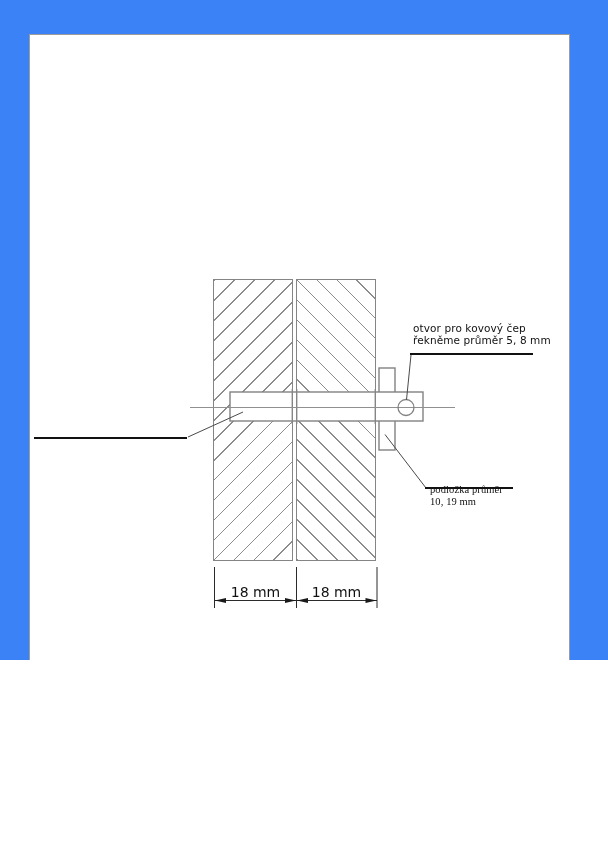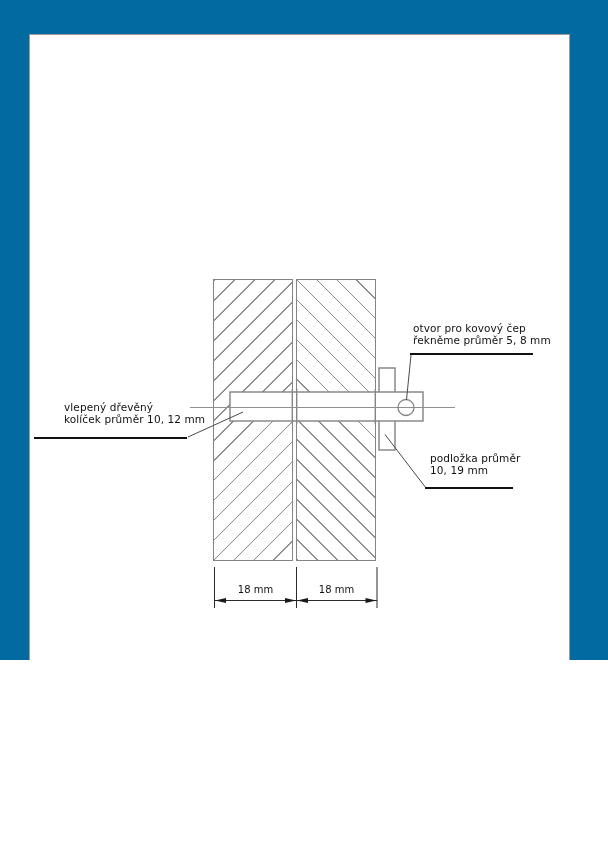--- a/index.html
+++ b/index.html
@@ -1,21 +1,21 @@
 <!DOCTYPE html>
 <html><head>
 <meta charset="utf-8">
 <style>
   * { margin: 0; padding: 0; box-sizing: border-box; }
   html, body { background: #ffffff; }
   .canvas {
     position: relative;
     width: 608px;
     height: 660px;
-    background: #0369a1;
+    background: #3b82f6;
     font-family: "DejaVu Sans", sans-serif;
     overflow: hidden;
   }
   .page-border {
     position: absolute;
     left: 29px; top: 34px;
     width: 541px; height: 793px;
     border: 1.2px solid #9c9c9c;
     background: #ffffff;
   }
@@ -50,21 +50,21 @@
     white-space: nowrap;
   }
   .underline {
     position: absolute;
     height: 2.4px;
     background: #111111;
   }
   .dim-text {
     position: absolute;
     color: #111111;
-    font-size: 10px;
+    font-size: 14px;
     text-align: center;
     white-space: nowrap;
   }
 </style>
 </head>
 <body>
 
 <div class="canvas">
 
   <div class="page-border"></div>
@@ -102,27 +102,23 @@
     <polygon points="297,600.5 308,597.9 308,603.1" fill="#1a1a1a"></polygon>
     <polygon points="376.5,600.5 365.5,597.9 365.5,603.1" fill="#1a1a1a"></polygon>
   </svg>
 
   <div class="label" style="left:413px; top:322px;">
     <div>otvor pro kovový čep</div>
     <div>řekněme průměr 5, 8 mm</div>
   </div>
   <div class="underline" style="left:410px; top:352.5px; width:123px;"></div>
 
-  <div class="label" style="left:64px; top:401px;">
-    <div>vlepený dřevěný</div>
-    <div>kolíček průměr 10, 12 mm</div>
-  </div>
   <div class="underline" style="left:34px; top:436.5px; width:153px;"></div>
 
-  <div class="label" style="left:430px; top:452px;">
+  <div class="label" style="left:430px; top:484px;font-family:Liberation Serif, serif;">
     <div>podložka průměr</div>
     <div>10, 19 mm</div>
   </div>
   <div class="underline" style="left:425px; top:487px; width:88px;"></div>
 
   <div class="dim-text" style="left:214px; top:584px; width:83px;">18 mm</div>
   <div class="dim-text" style="left:296px; top:584px; width:81px;">18 mm</div>
 
 </div>
 

